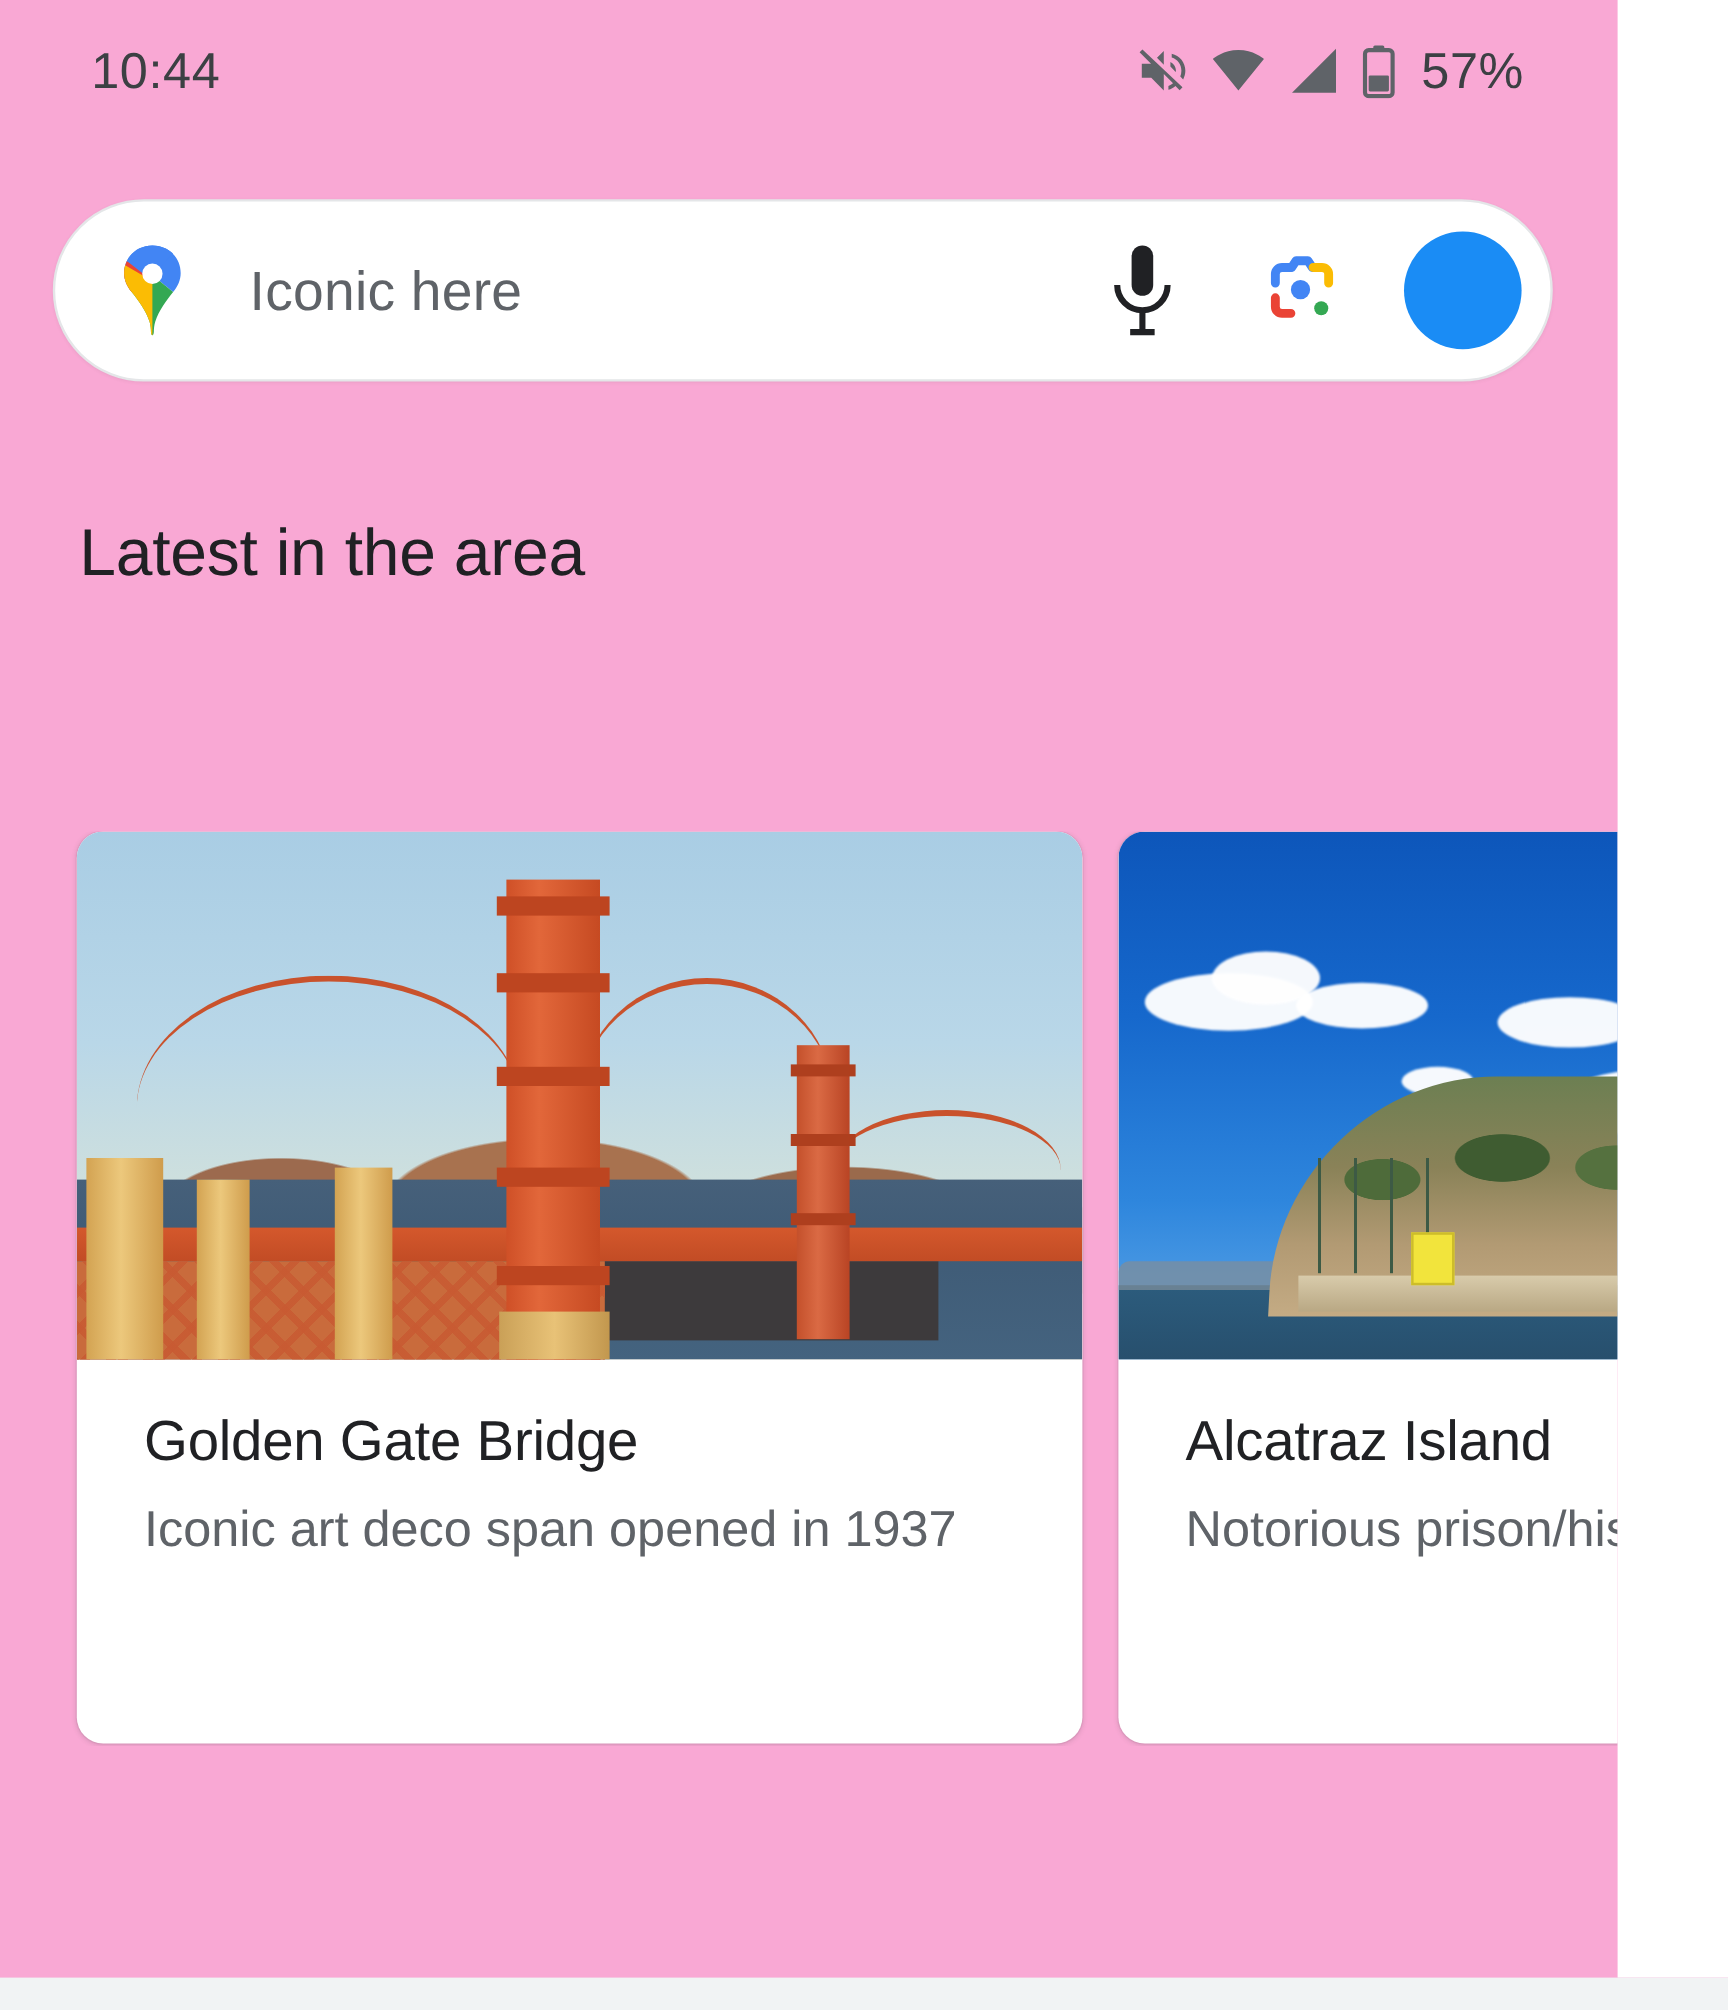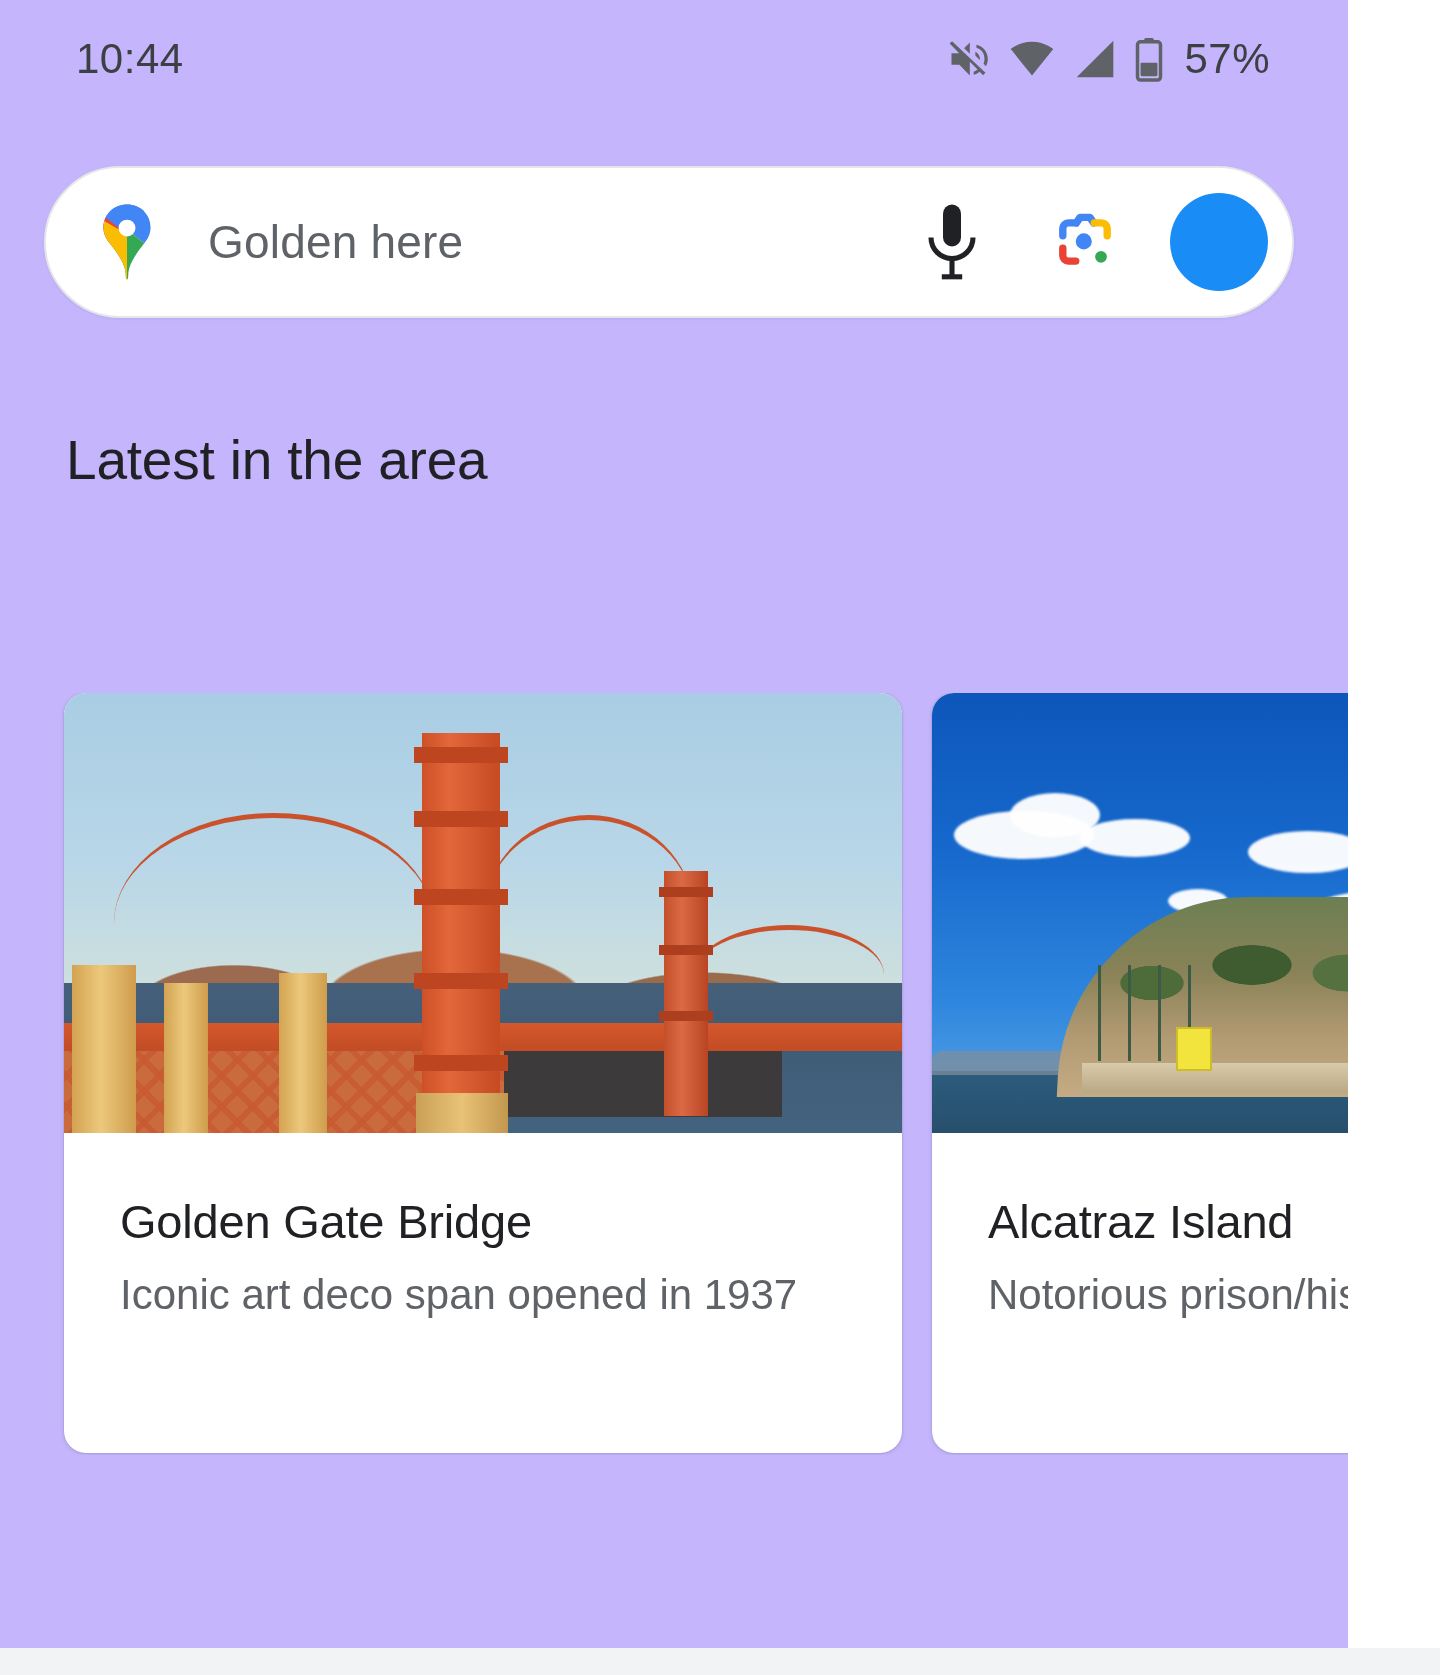--- a/index.html
+++ b/index.html
@@ -7,21 +7,21 @@
     width:1440px;
     height:1675px;
     background:#ffffff;
     font-family:"Liberation Sans", sans-serif;
     overflow:hidden;
   }
   .screen {
     position:relative;
     width:1440px;
     height:1675px;
-    background:#c4b5fd;
+    background:#f9a8d4;
   }
 
   
   .statusbar {
     position:absolute;
     top:0; left:0;
     width:1348px;
     height:118px;
     display:flex;
     align-items:center;
@@ -120,21 +120,21 @@
     box-shadow:0 1px 4px rgba(60,64,67,0.18), 0 0 0 1px rgba(60,64,67,0.05);
   }
   .card.card-1 { left:64px; }
   .card.card-2 { left:932px; }
   .card-media {
     width:100%;
     height:440px;
     position:relative;
     overflow:hidden;
   }
-  .card-body { padding:61px 56px 0 56px; }
+  .card-body { padding:40px 56px 0 56px; }
   .card-title {
     font-size:47px;
     color:#202124;
     letter-spacing:-0.2px;
     white-space:nowrap;
     font-weight:400;
   }
   .card-sub {
     margin-top:22px;
     font-size:42px;
@@ -324,21 +324,21 @@
 
     <svg class="maps-pin" viewBox="0 0 48 62">
       <path d="M24 0C13 0 4.5 8.2 4.5 19c0 5 2.1 9.3 5.2 13.1L24 20.6 38.3 32.1c3.1-3.8 5.2-8.1 5.2-13.1C43.5 8.2 35 0 24 0z" fill="#4285f4"></path>
       <path d="M9.7 32.1C6.6 28.3 4.5 24 4.5 19c0-3 .7-5.8 1.9-8.3L24 24.6l-14.3 7.5z" fill="#ea4335"></path>
       <path d="M6.4 10.7C9.5 4.3 16.2 0 24 0c5.6 0 10.6 2.1 14.2 5.6L24 20.6 6.4 10.7z" fill="#4285f4"></path>
       <path d="M9.7 32.1 24 20.6l14.3 11.5C34.5 36.9 28.3 45 26 52.4c-.8 2.6-1 5-1 7.2 0 1.3-.5 2.4-1 2.4s-1-1.1-1-2.4c0-2.2-.2-4.6-1-7.2-2.3-7.4-8.5-15.5-12.3-20.3z" fill="#34a853"></path>
       <path d="M5.2 13.6C4.7 15.3 4.5 17.1 4.5 19c0 5 2.1 9.3 5.2 13.1C13.5 36.9 19.7 45 22 52.4c.8 2.6 1 5 1 7.2 0 1.3.5 2.4 1 2.4V24.6L5.2 13.6z" fill="#fbbc04"></path>
       <circle cx="24" cy="19.5" r="7" fill="#ffffff"></circle>
     </svg>
 
-    <div class="search-placeholder">Golden here</div>
+    <div class="search-placeholder">Iconic here</div>
 
     <svg class="mic-btn" viewBox="0 0 24 26">
       <rect x="9" y="0.5" width="6" height="14" rx="3" fill="#202124"></rect>
       <path d="M5 11.5a7 7 0 0 0 14 0" fill="none" stroke="#202124" stroke-width="1.7"></path>
       <line x1="12" y1="18.5" x2="12" y2="24" stroke="#202124" stroke-width="1.7"></line>
       <line x1="8.6" y1="24.6" x2="15.4" y2="24.6" stroke="#202124" stroke-width="1.7"></line>
     </svg>
 
     <svg class="lens-btn" viewBox="0 0 24 24">
       <path d="M9 5.8H6.6A1.8 1.8 0 0 0 4.8 7.6V10" fill="none" stroke="#4285f4" stroke-width="2.4" stroke-linecap="round"></path>

